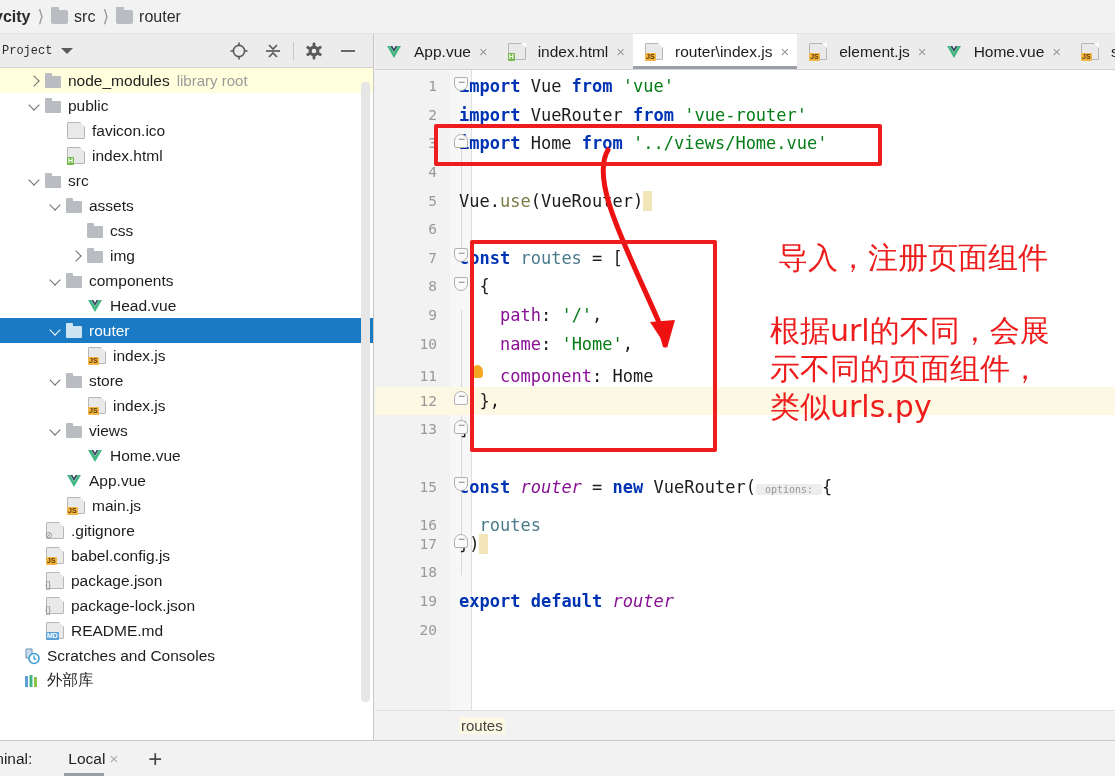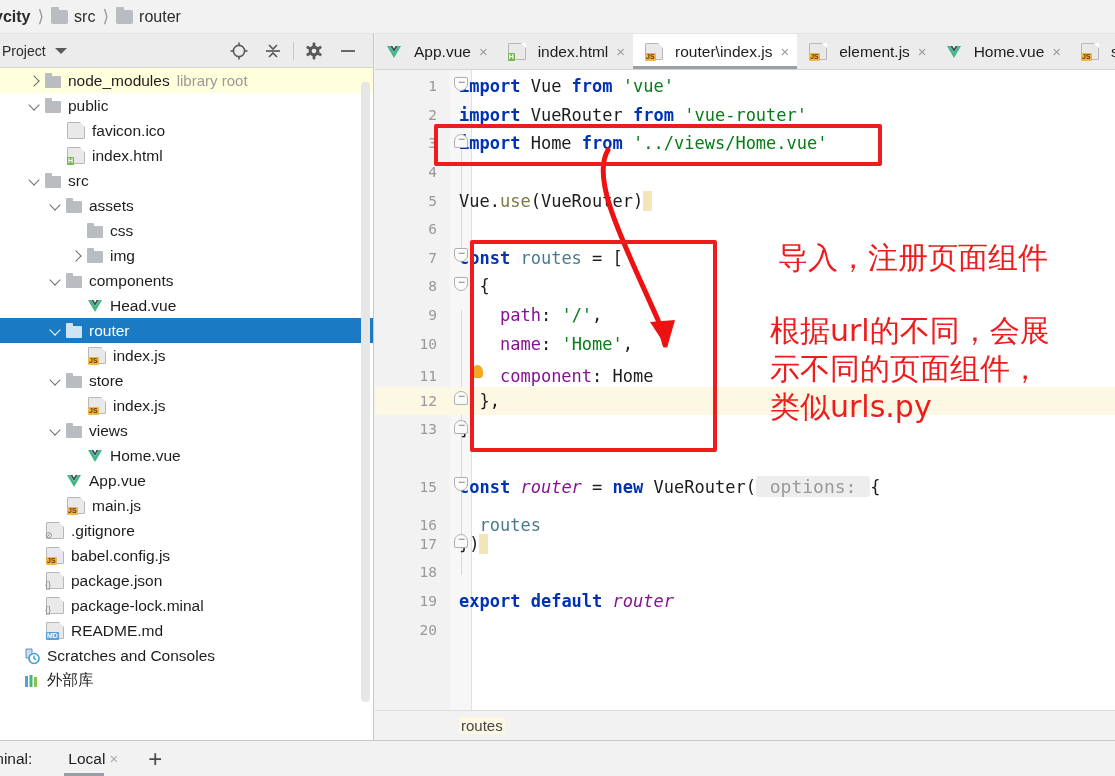--- a/index.html
+++ b/index.html
@@ -46,21 +46,21 @@
 
   
   .panel-head {
     position: absolute; left: 0; top: 34px; width: 374px; height: 34px;
     background: #ececec;
     display: flex; align-items: center;
     border-bottom: 1px solid #d4d4d4;
     border-right: 1px solid #c8c8c8;
   }
   .panel-title {
-    font-size: 14px; color: #2b2b2b; margin-left: 2px;
+    font-size: 12px; color: #2b2b2b; margin-left: 2px; font-family: Liberation Mono, monospace;
   }
   .caret-down {
     width: 0; height: 0; margin-left: 9px;
     border-left: 6px solid transparent;
     border-right: 6px solid transparent;
     border-top: 6px solid #5a5a5a;
   }
   .panel-tools {
     margin-left: auto; display: flex; align-items: center;
     gap: 0px; padding-right: 8px;
@@ -210,21 +210,21 @@
     font-size: 17px; color: #1d1d1d; white-space: pre;
   }
   .kw   { color: #0033b3; font-weight: bold; }
   .str  { color: #067d17; }
   .prop { color: #871094; }
   .ital { color: #871094; font-style: italic; }
   .fn   { color: #7a7a43; }
   .var2 { color: #4a7a8c; }
   .hint {
     color: #999999; background: #ededed; border-radius: 3px;
-    padding: 0 3px; font-size: 18px;
+    padding: 0 3px; font-size: 10px;
   }
   .caret-box {
     display: inline-block; width: 9px; height: 20px;
     background: #f2e5b8; vertical-align: -4px;
   }
 
   
   .fold {
     position: absolute; left: 78px; width: 16px; height: 16px;
   }
@@ -537,21 +537,21 @@
             <span style="position:absolute;left:-2px;bottom:-2px;font-size:9px;color:#8a8a8a;font-family:'Liberation Sans',sans-serif;">{}</span>
           </span>
           <span>package.json</span>
         </div>
         <div class="tree-row">
           <span class="indent" style="width:27px"></span>
           <span class="arrow"></span>
           <span class="ico file">
             <span style="position:absolute;left:-2px;bottom:-2px;font-size:9px;color:#8a8a8a;font-family:'Liberation Sans',sans-serif;">{}</span>
           </span>
-          <span>package-lock.minal</span>
+          <span>package-lock.json</span>
         </div>
         <div class="tree-row">
           <span class="indent" style="width:27px"></span>
           <span class="arrow"></span>
           <span class="ico file">
             <span class="badge md">MD</span>
           </span>
           <span>README.md</span>
         </div>
         <div class="tree-row">

